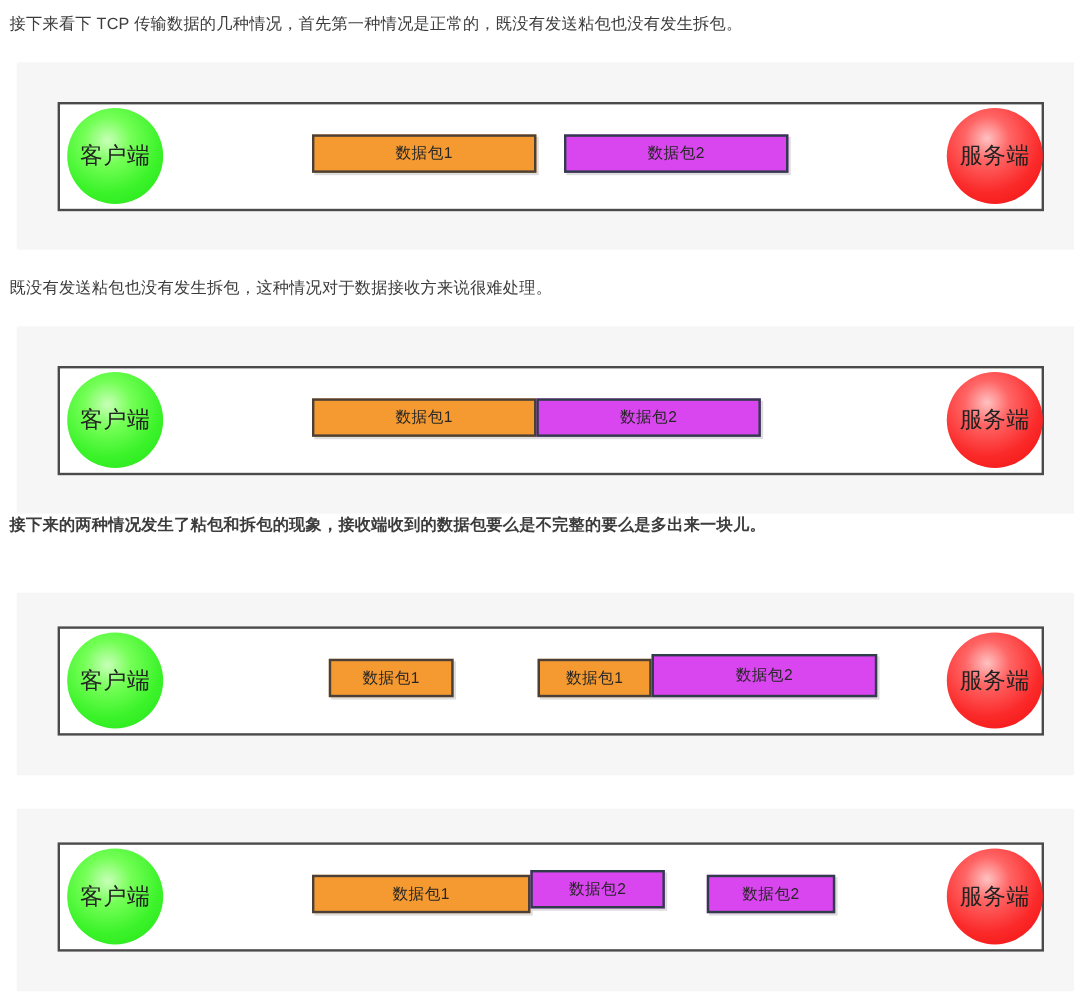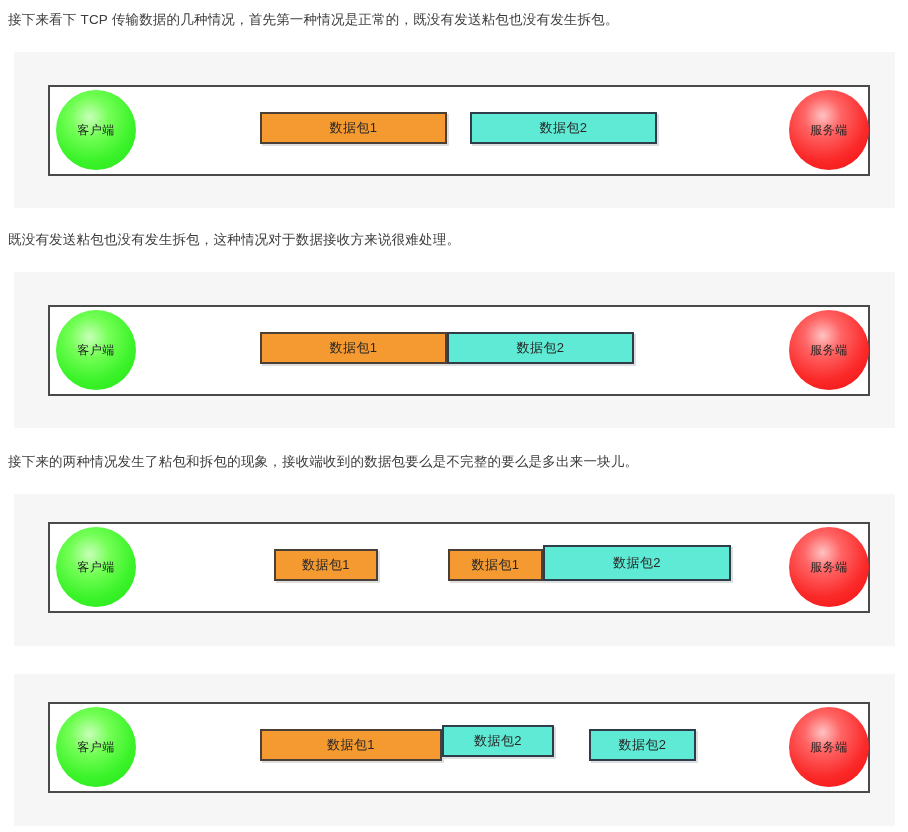--- a/index.html
+++ b/index.html
@@ -48,21 +48,21 @@
     box-sizing: border-box;
   }
 
   
   .node {
     position: absolute;
     border-radius: 50%;
     display: flex;
     align-items: center;
     justify-content: center;
-    font-size: 12px;
+    font-size: 19px;
     color: #222222;
     letter-spacing: 0.5px;
     z-index: 4;
   }
   .node-client {
     background: radial-gradient(circle at 42% 34%, #c8ffb8 0%, #74ff56 28%, #3cf32a 62%, #21e316 100%);
   }
   .node-server {
     background: radial-gradient(circle at 42% 32%, #ffc2c2 0%, #ff6565 26%, #fb2a2a 62%, #f00d0d 100%);
   }
@@ -74,21 +74,21 @@
     border: 2px solid #4a4038;
     display: flex;
     align-items: center;
     justify-content: center;
     font-size: 13px;
     color: #262626;
     letter-spacing: 0.4px;
     z-index: 3;
   }
   .pkt-orange { background: #f59a30; }
-  .pkt-blue   { background: #5eead4; border-color: #2f3c4a; }
+  .pkt-blue   { background: #d946ef; border-color: #2f3c4a; }
 
   .pkt-shadow { box-shadow: 2px 2px 0 rgba(0,0,0,0.13); margin-left: 24px; }
 </style>
 </head>
 <body>
 
 <div class="page">
 
   <div class="para" style="top:10px;">接下来看下 TCP 传输数据的几种情况，首先第一种情况是正常的，既没有发送粘包也没有发生拆包。</div>
 
@@ -129,21 +129,21 @@
 
     <div class="pkt pkt-blue pkt-shadow" style="left:409px; top:60px; width:187px; height:32px;">
       <span>数据包2</span>
     </div>
 
     <div class="node node-server" style="left:775px; top:38px; width:80px; height:80px;">
       <span>服务端</span>
     </div>
   </div>
 
-  <div class="para" style="top:452px;">接下来的两种情况发生了粘包和拆包的现象，接收端收到的数据包要么是不完整的要么是多出来一块儿。</div>
+  <div class="para" style="top:428px;font-weight:bold;">接下来的两种情况发生了粘包和拆包的现象，接收端收到的数据包要么是不完整的要么是多出来一块儿。</div>
 
   <div class="figure" style="top:494px; height:152px;">
 
     <div class="frame" style="left:34px; top:28px; width:822px; height:91px;"></div>
 
     <div class="node node-client" style="left:42px; top:33px; width:80px; height:80px;">
       <span>客户端</span>
     </div>
 
     <div class="pkt pkt-orange pkt-shadow" style="left:236px; top:55px; width:104px; height:32px;">

